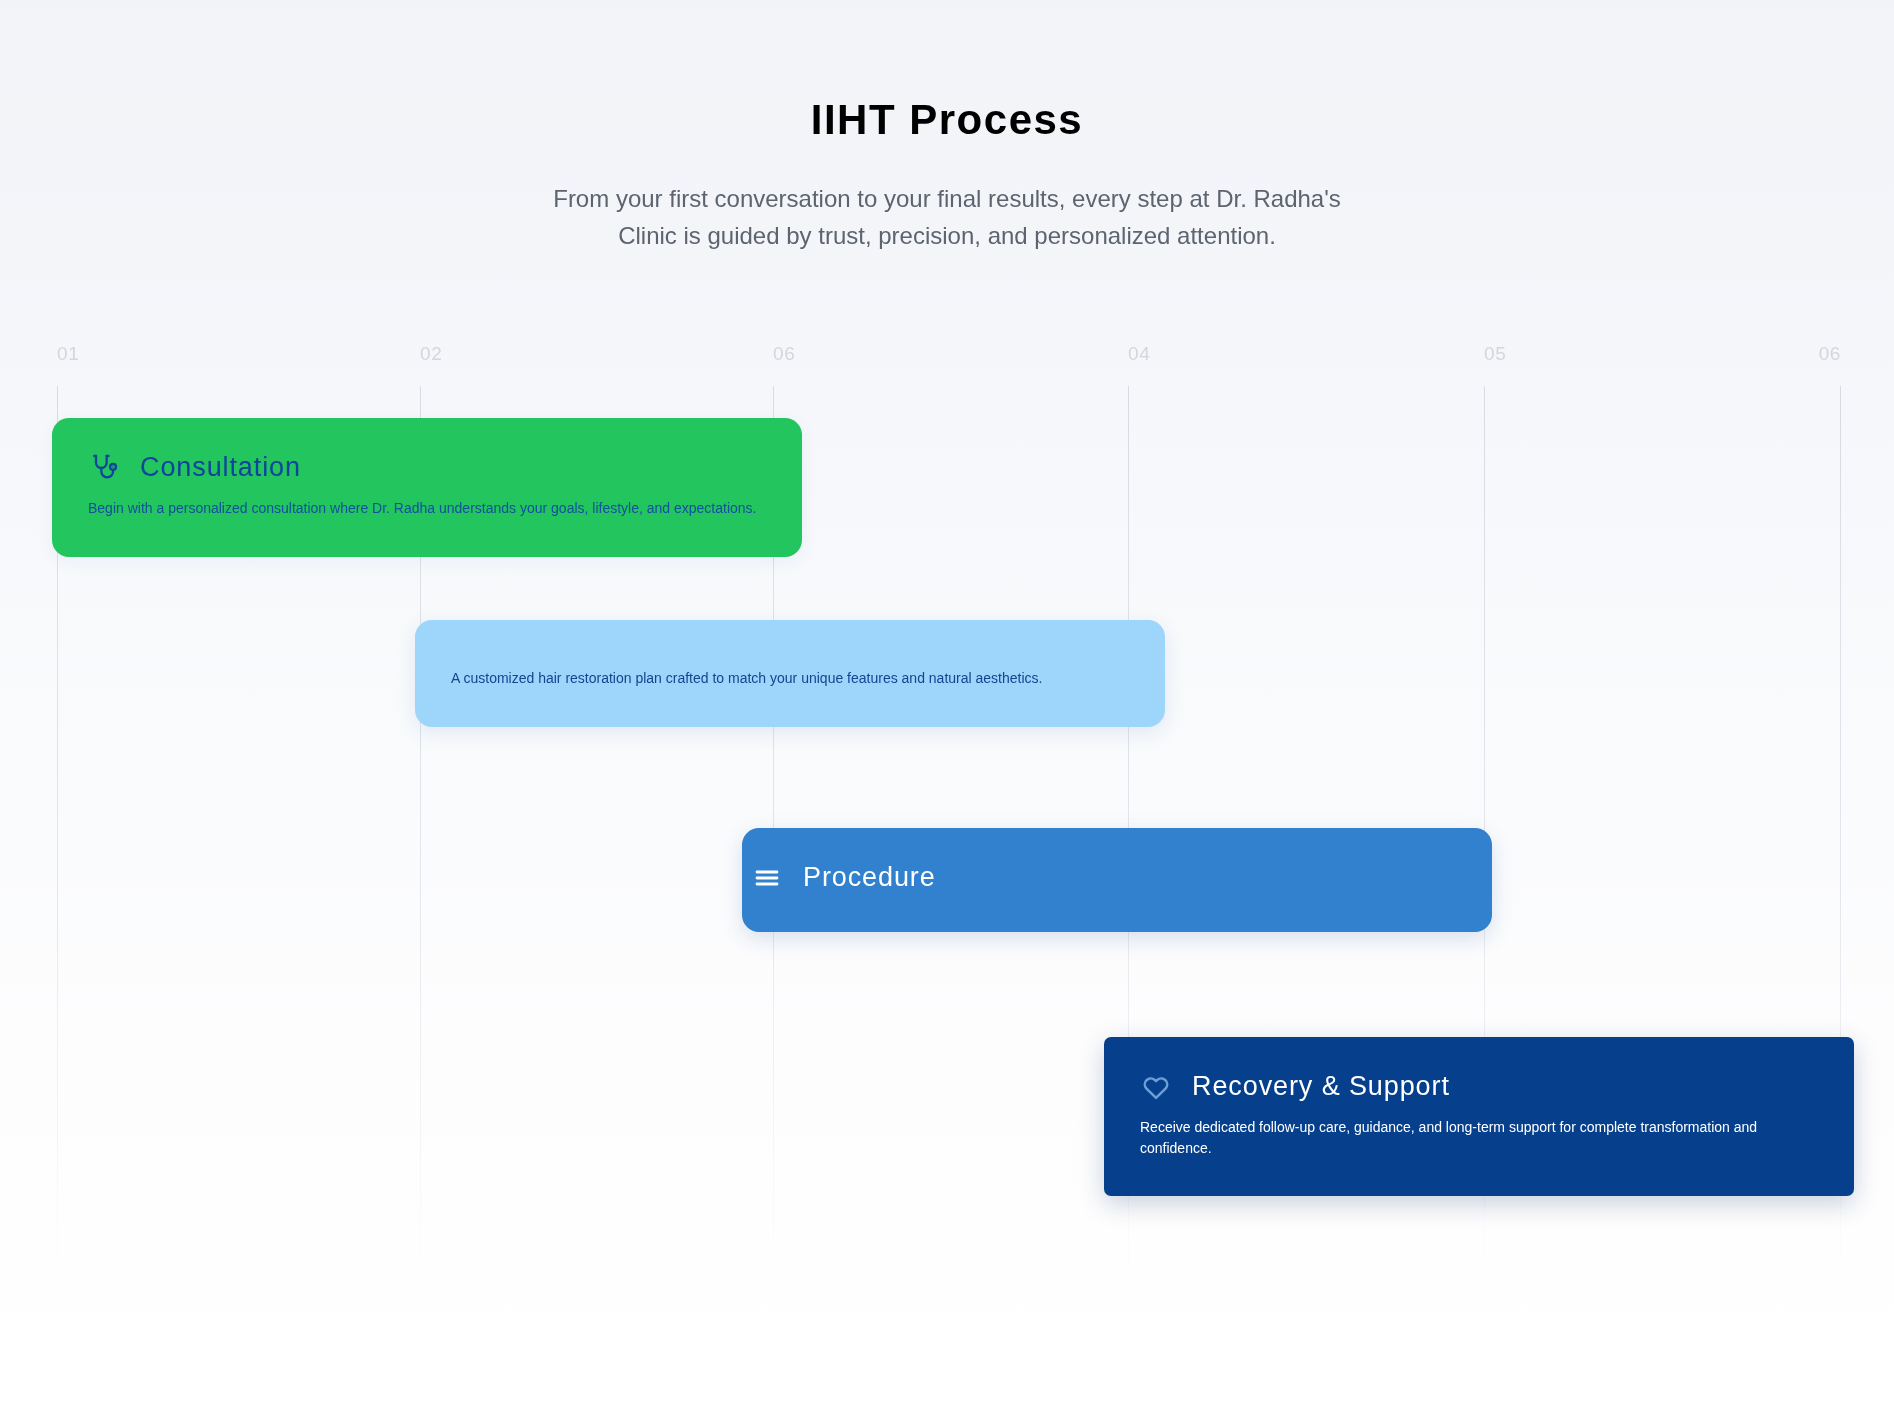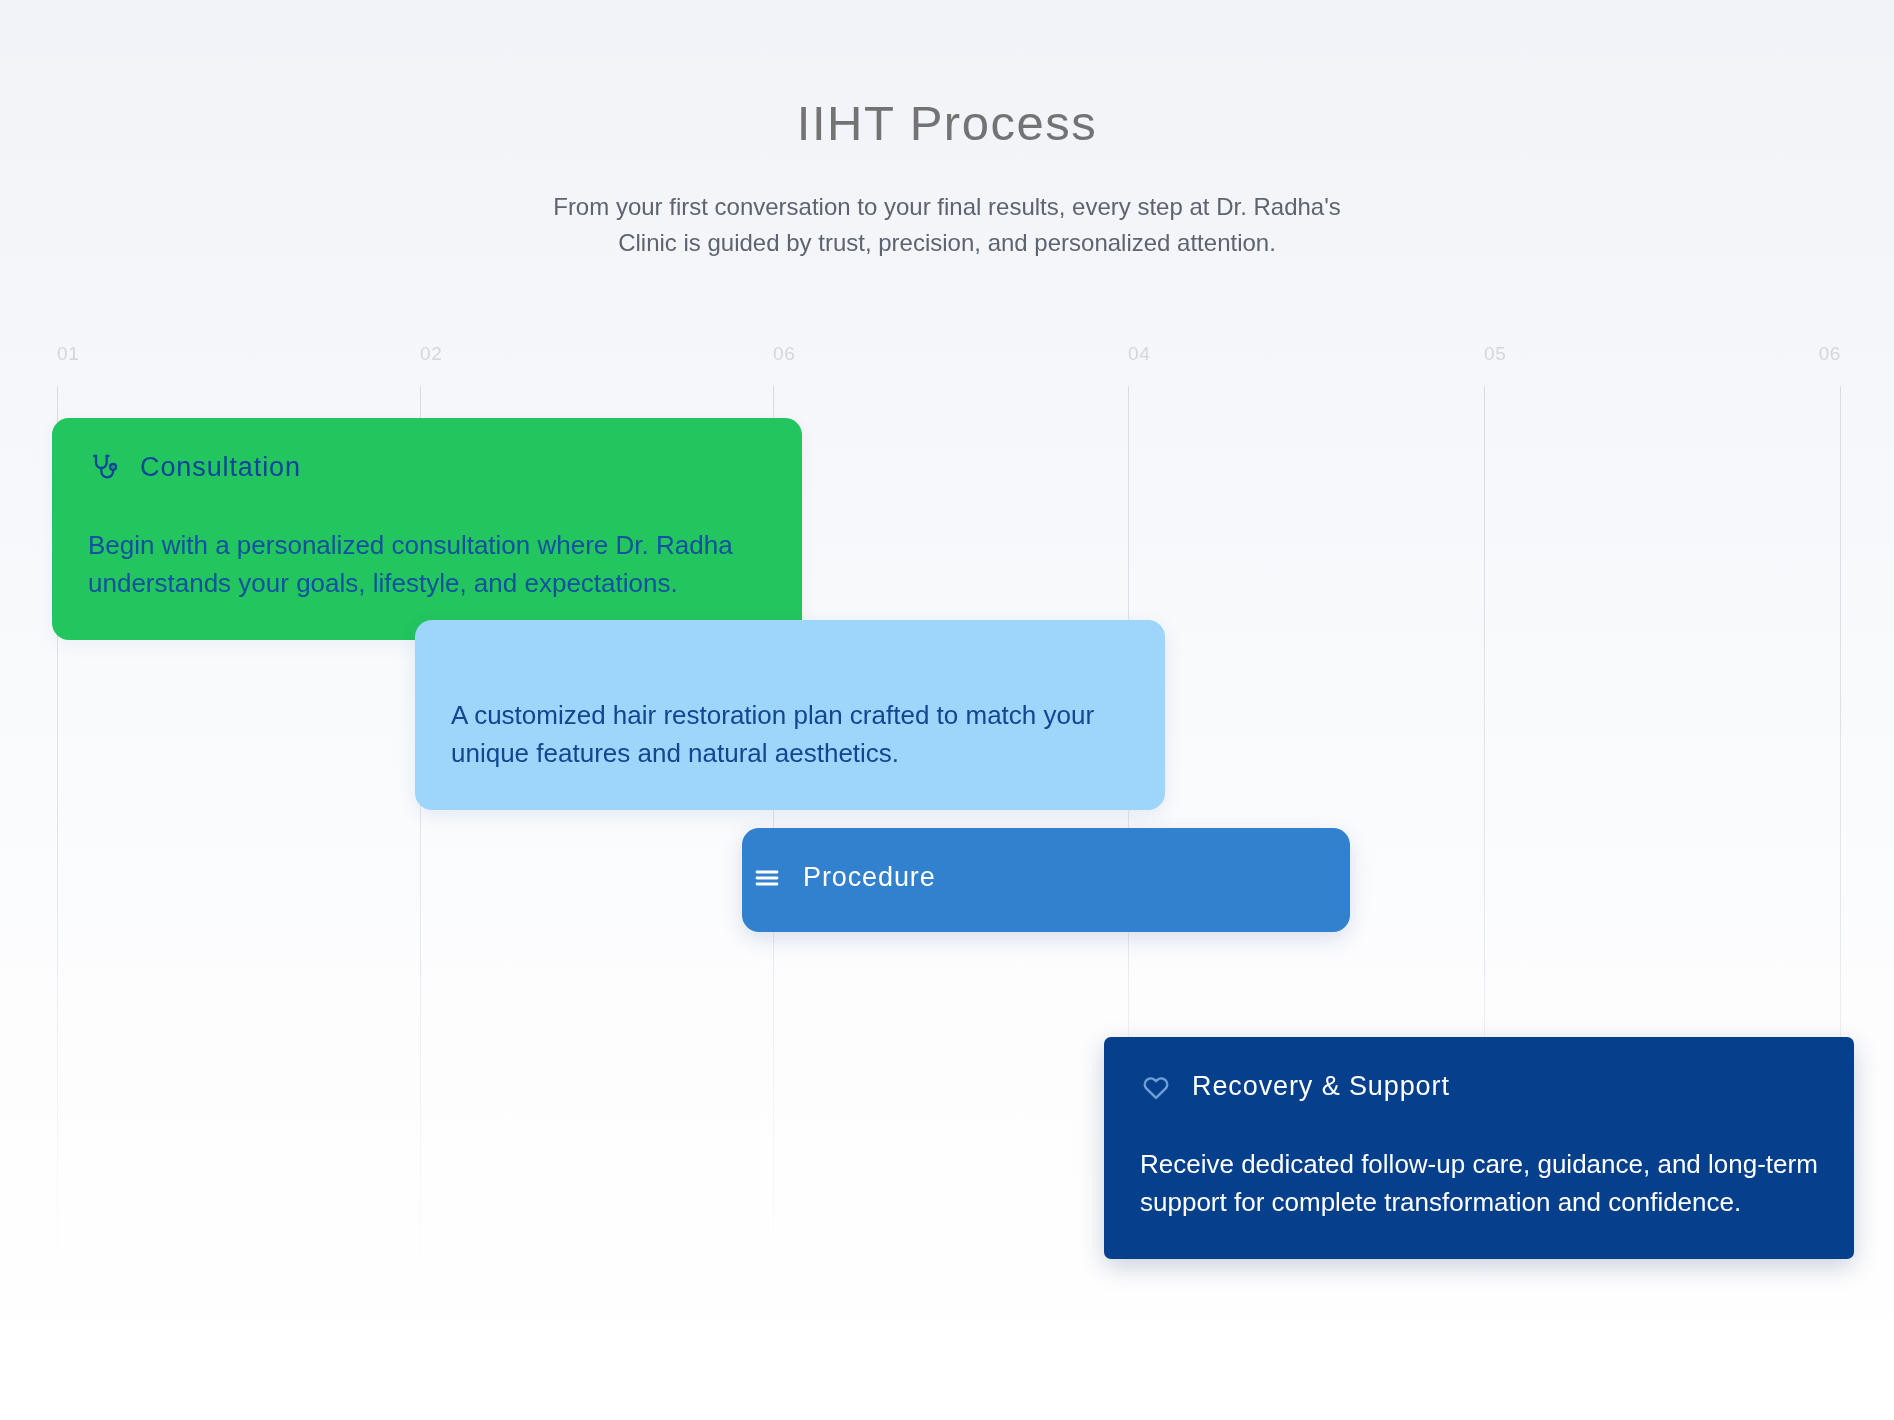--- a/index.html
+++ b/index.html
@@ -20,24 +20,24 @@
   
   .header {
     position: absolute;
     top: 96px;
     left: 0;
     width: 1894px;
     text-align: center;
   }
 
   .page-title {
-    font-size: 49px;
-    font-weight: 400;
+    font-size: 42px;
+    font-weight: 700;
     letter-spacing: 1.5px;
-    color: #737373;
+    color: #000000;
     line-height: 1.12;
   }
 
   .page-subtitle {
     margin: 38px auto 0;
     width: 830px;
     font-size: 24px;
     line-height: 1.52;
     color: #5d6470;
     font-weight: 400;
@@ -107,22 +107,22 @@
 
   .card-title {
     font-size: 27px;
     font-weight: 500;
     letter-spacing: 0.9px;
     line-height: 1.1;
     white-space: nowrap;
   }
 
   .card-desc {
-    margin-top: 42px;
-    font-size: 26px;
+    margin-top: 14px;
+    font-size: 14px;
     line-height: 1.47;
     font-weight: 400;
   }
 
   
   .card-1 {
     left: 52px;
     top: 418px;
     width: 750px;
     background: #22c55e;
@@ -139,21 +139,21 @@
     background: #9dd5fb;
     box-shadow: 0 6px 20px rgba(28, 76, 150, 0.10);
   }
   .card-2 .card-title { color: #0f3f8f; }
   .card-2 .card-desc  { color: #114691; }
 
   
   .card-3 {
     left: 742px;
     top: 828px;
-    width: 608px;
+    width: 750px;
     background: #3181ce;
     box-shadow: 0 7px 22px rgba(28, 76, 150, 0.16);
     padding-left: 9px;
   }
   .card-3 .card-title { color: #ffffff; }
   .card-3 .card-desc  { color: #ffffff; }
 
   
   .card-4 {
     left: 1104px;

